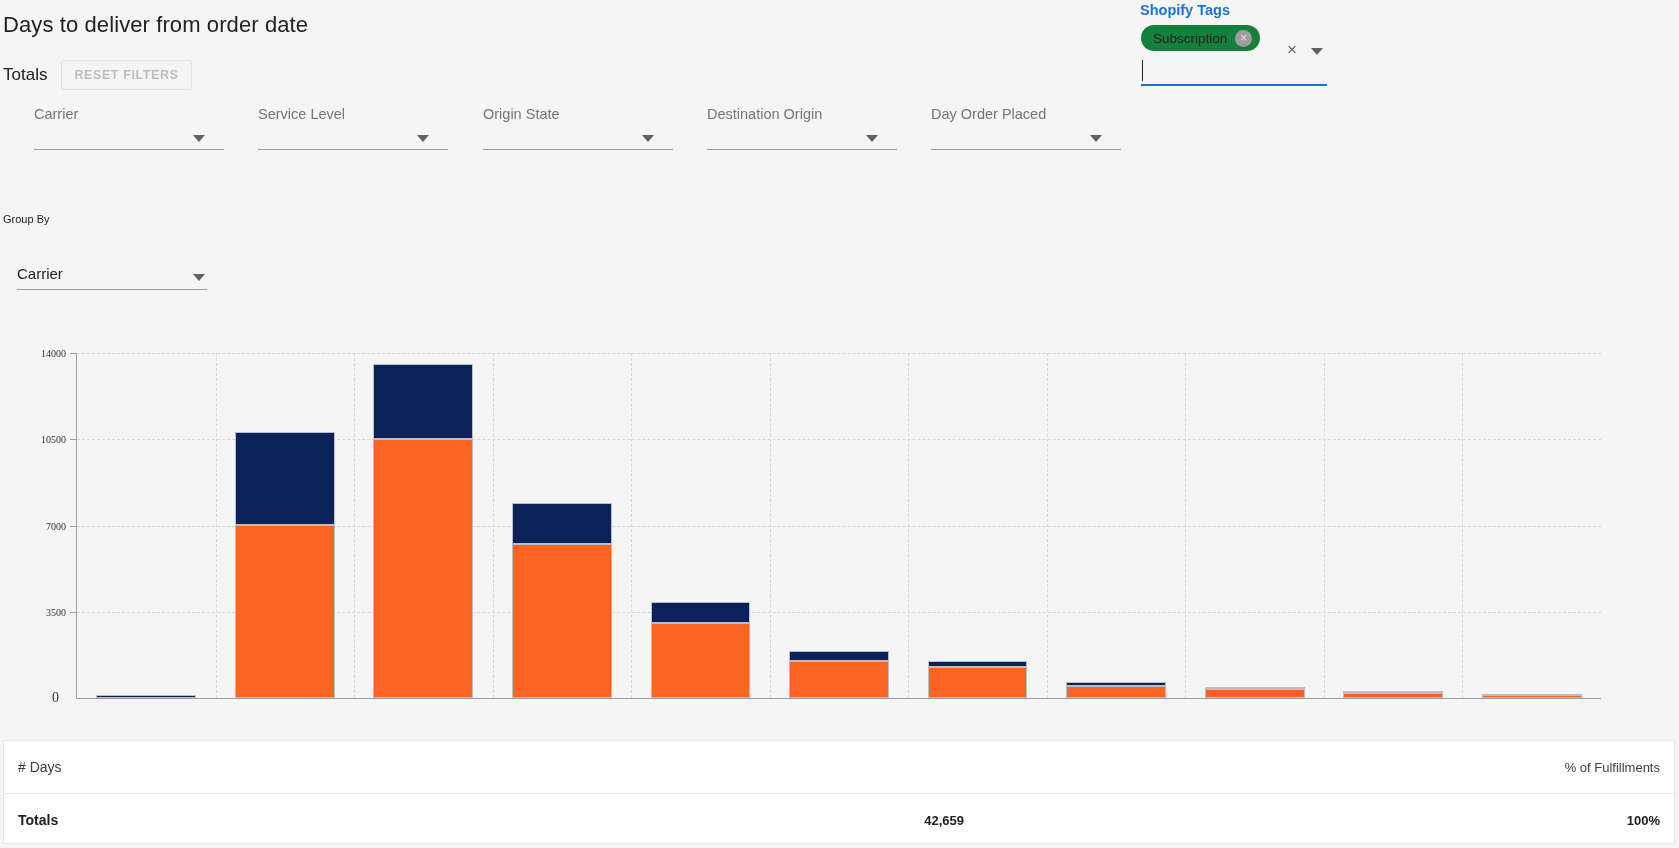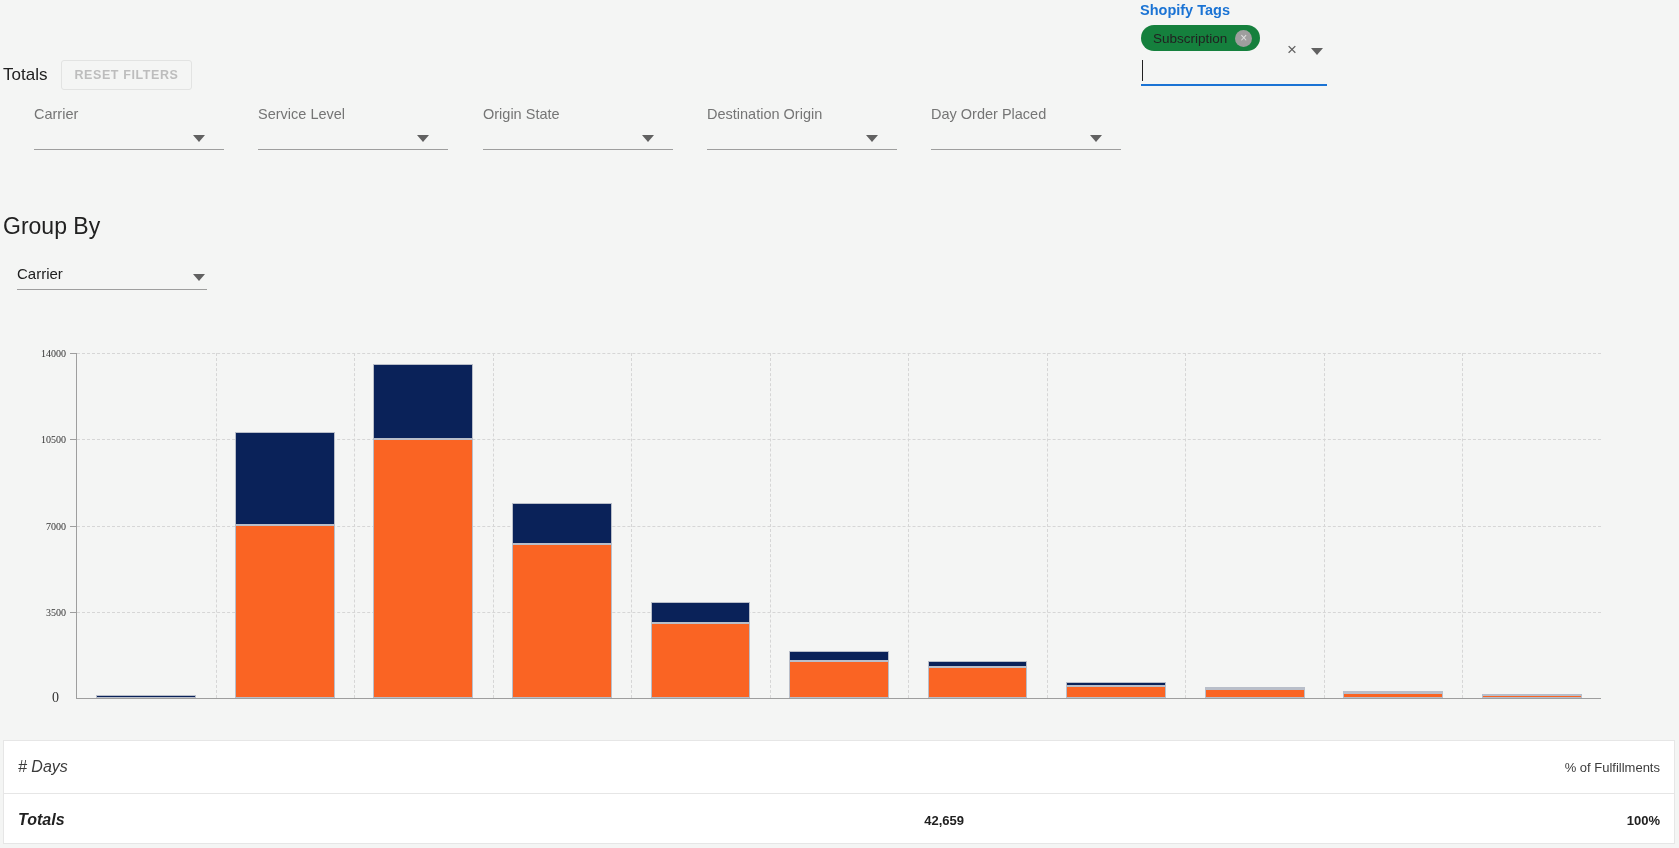--- a/index.html
+++ b/index.html
@@ -58,21 +58,21 @@
   .chip .chip-x{
     width:17px;height:17px;border-radius:50%;background:#9e9e9e;color:#e0e0e0;
     display:flex;align-items:center;justify-content:center;font-size:12px;line-height:1;cursor:pointer;
   }
   .tag-clear{position:absolute;left:148px;top:40px;color:#616161;font-size:17px;cursor:pointer;}
   .tag-caret{position:absolute;left:172px;top:48px;}
   .tag-input-line{position:absolute;left:2px;top:84px;width:186px;height:2px;background:#1a73d4;}
   .caret-blink{position:absolute;left:3px;top:60px;width:1px;height:21px;background:#212121;}
 
   
-  .groupby-label{position:absolute;left:3px;top:213px;font-size:23px;color:#212121;}
+  .groupby-label{position:absolute;left:3px;top:213px;font-size:11px;color:#212121;}
   .groupby{position:absolute;left:17px;top:265px;width:190px;}
   .groupby .gval{font-size:15px;color:#212121;}
   .groupby .gline{position:absolute;top:24px;left:0;width:190px;height:1px;background:#9e9e9e;}
 
   
   .chart{position:absolute;left:0;top:318px;width:1679px;height:390px;}
   .ytick{position:absolute;right:1608px;font-size:10px;color:#333;
     font-family:"Liberation Serif", serif;white-space:nowrap;transform:translateY(-50%);}
   .ytick-mark{position:absolute;left:70px;width:7px;height:1px;background:#9e9e9e;}
   .gridline{position:absolute;left:77px;width:1524px;height:0;
@@ -85,31 +85,32 @@
   .zerolabel{position:absolute;left:52px;top:698px;font-size:14px;color:#333;
     font-family:"Liberation Serif", serif;transform:translateY(-50%);}
 
   
   .tbl{
     position:absolute;left:3px;top:740px;width:1672px;height:104px;
     background:#ffffff;border:1px solid #e6e6e6;box-sizing:border-box;
   }
   .trow{position:relative;height:52px;display:flex;align-items:center;}
   .trow.head{border-bottom:1px solid #e6e6e6;}
-  .c1{position:absolute;left:14px;font-size:16px;color:#212121;font-style:italic;}
+  .c1{position:absolute;left:14px;font-size:14px;color:#212121;}
   .c2{position:absolute;left:0;width:960px;text-align:right;font-size:13px;color:#212121;}
   .c3{position:absolute;right:14px;font-size:13px;color:#212121;}
   .trow.head .c1,.trow.head .c2,.trow.head .c3{font-weight:400;color:#3c3c3c;}
   .trow.body .c1,.trow.body .c2,.trow.body .c3{font-weight:700;}
 </style>
 </head>
 <body>
 
 <div class="page">
 
+  <div class="page-title">Days to deliver from order date</div>
 
   <div class="filters-label-row">
     <span class="filters-label">Totals</span>
     <button class="reset-btn">RESET FILTERS</button>
   </div>
 
   <div class="filters" id="filters-root">
       <div class="filter" style="left: 17px;">
         <div class="flabel">Carrier</div>
         <div class="caret" style="left: 176px; top: 35px;"></div>

